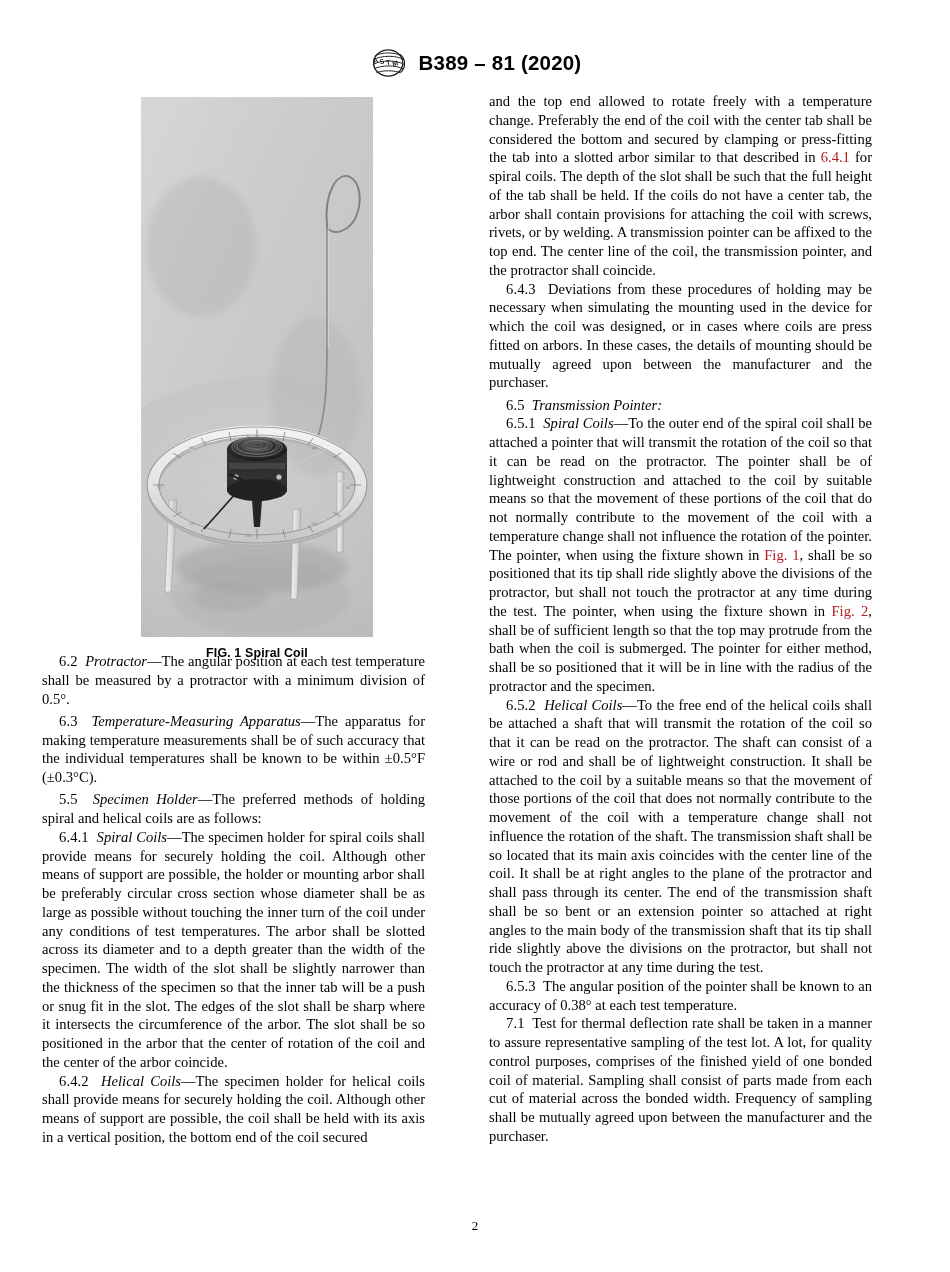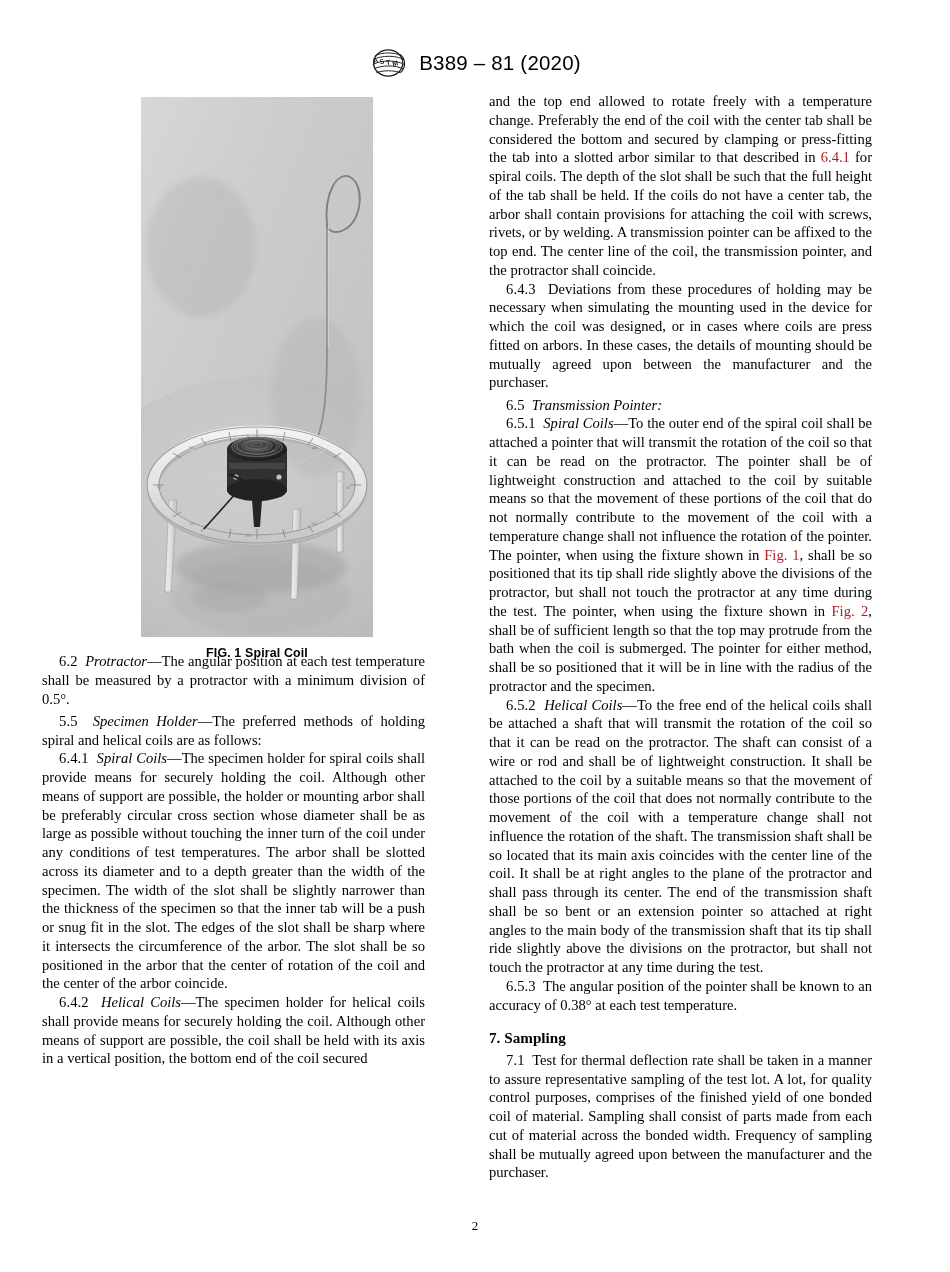--- a/index.html
+++ b/index.html
@@ -36,21 +36,21 @@
     gap: 10px;
   }
   .astm-logo {
     width: 40px;
     height: 30px;
     flex: 0 0 auto;
     display: block;
   }
   .designation {
     font-family: "Liberation Sans", "DejaVu Sans", sans-serif;
-    font-weight: normal;
+    font-weight: bold;
     font-size: 20.5px;
     letter-spacing: 0.2px;
     white-space: nowrap;
   }
 
   
   .col {
     position: absolute;
     top: 92px;
     width: 383px;
@@ -302,20 +302,21 @@
 
       <rect x="0" y="0" width="232" height="540" filter="url(#grain)" fill="none" opacity="0.5"></rect>
     </svg>
     <div class="figcaption">FIG. 1  Spiral Coil</div>
   </div>
 
   <div class="col col-left" style="top:652px;">
 
     <p class="indent"><span class="lbl-num">6.2</span>&nbsp; <span class="it">Protractor</span><span>—</span><span>The angular position at each test temperature shall be measured by a protractor with a minimum division of 0.5°.</span></p>
 
+    <p class="indent gap"><span class="lbl-num">6.3</span>&nbsp; <span class="it">Temperature-Measuring Apparatus</span><span>—</span><span>The apparatus for making temperature measurements shall be of such accuracy that the individual temperatures shall be known to be within ±0.5°F (±0.3°C).</span></p>
 
     <p class="indent gap"><span class="lbl-num">5.5</span>&nbsp; <span class="it">Specimen Holder</span><span>—</span><span>The preferred methods of holding spiral and helical coils are as follows:</span></p>
 
     <p class="indent"><span class="lbl-num">6.4.1</span>&nbsp; <span class="it">Spiral Coils</span><span>—</span><span>The specimen holder for spiral coils shall provide means for securely holding the coil. Although other means of support are possible, the holder or mounting arbor shall be preferably circular cross section whose diameter shall be as large as possible without touching the inner turn of the coil under any conditions of test temperatures. The arbor shall be slotted across its diameter and to a depth greater than the width of the specimen. The width of the slot shall be slightly narrower than the thickness of the specimen so that the inner tab will be a push or snug fit in the slot. The edges of the slot shall be sharp where it intersects the circumference of the arbor. The slot shall be so positioned in the arbor that the center of rotation of the coil and the center of the arbor coincide.</span></p>
 
     <p class="indent"><span class="lbl-num">6.4.2</span>&nbsp; <span class="it">Helical Coils</span><span>—</span><span>The specimen holder for helical coils shall provide means for securely holding the coil. Although other means of support are possible, the coil shall be held with its axis in a vertical position, the bottom end of the coil secured</span></p>
 
   </div>
 
   <div class="col col-right">
@@ -325,21 +326,20 @@
     <p class="indent"><span class="lbl-num">6.4.3</span>&nbsp; <span>Deviations from these procedures of holding may be necessary when simulating the mounting used in the device for which the coil was designed, or in cases where coils are press fitted on arbors. In these cases, the details of mounting should be mutually agreed upon between the manufacturer and the purchaser.</span></p>
 
     <p class="indent gap"><span class="lbl-num">6.5</span>&nbsp; <span class="it">Transmission Pointer:</span></p>
 
     <p class="indent"><span class="lbl-num">6.5.1</span>&nbsp; <span class="it">Spiral Coils</span><span>—</span><span>To the outer end of the spiral coil shall be attached a pointer that will transmit the rotation of the coil so that it can be read on the protractor. The pointer shall be of lightweight construction and attached to the coil by suitable means so that the movement of these portions of the coil that do not normally contribute to the movement of the coil with a temperature change shall not influence the rotation of the pointer. The pointer, when using the fixture shown in </span><span class="xref">Fig. 1</span><span>, shall be so positioned that its tip shall ride slightly above the divisions of the protractor, but shall not touch the protractor at any time during the test. The pointer, when using the fixture shown in </span><span class="xref">Fig. 2</span><span>, shall be of sufficient length so that the top may protrude from the bath when the coil is submerged. The pointer for either method, shall be so positioned that it will be in line with the radius of the protractor and the specimen.</span></p>
 
     <p class="indent"><span class="lbl-num">6.5.2</span>&nbsp; <span class="it">Helical Coils</span><span>—</span><span>To the free end of the helical coils shall be attached a shaft that will transmit the rotation of the coil so that it can be read on the protractor. The shaft can consist of a wire or rod and shall be of lightweight construction. It shall be attached to the coil by a suitable means so that the movement of those portions of the coil that does not normally contribute to the movement of the coil with a temperature change shall not influence the rotation of the shaft. The transmission shaft shall be so located that its main axis coincides with the center line of the coil. It shall be at right angles to the plane of the protractor and shall pass through its center. The end of the transmission shaft shall be so bent or an extension pointer so attached at right angles to the main body of the transmission shaft that its tip shall ride slightly above the divisions on the protractor, but shall not touch the protractor at any time during the test.</span></p>
 
     <p class="indent"><span class="lbl-num">6.5.3</span>&nbsp; <span>The angular position of the pointer shall be known to an accuracy of 0.38° at each test temperature.</span></p>
 
-    <p class="sec-head">7.  Sampling</p>
 
     <p class="indent"><span class="lbl-num">7.1</span>&nbsp; <span>Test for thermal deflection rate shall be taken in a manner to assure representative sampling of the test lot. A lot, for quality control purposes, comprises of the finished yield of one bonded coil of material. Sampling shall consist of parts made from each cut of material across the bonded width. Frequency of sampling shall be mutually agreed upon between the manufacturer and the purchaser.</span></p>
 
   </div>
 
   <div class="footer">
     <span>2</span>
   </div>
 
 </div>

